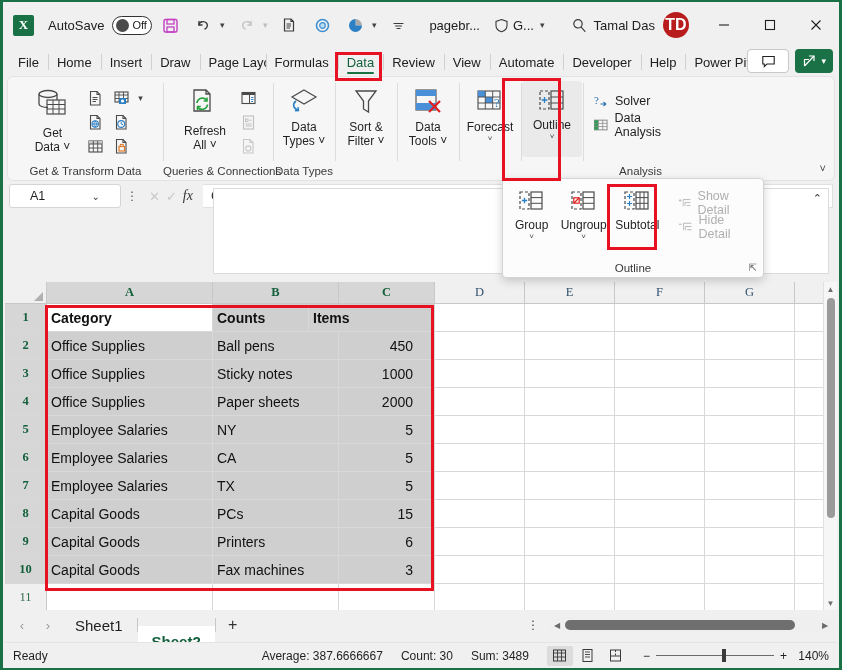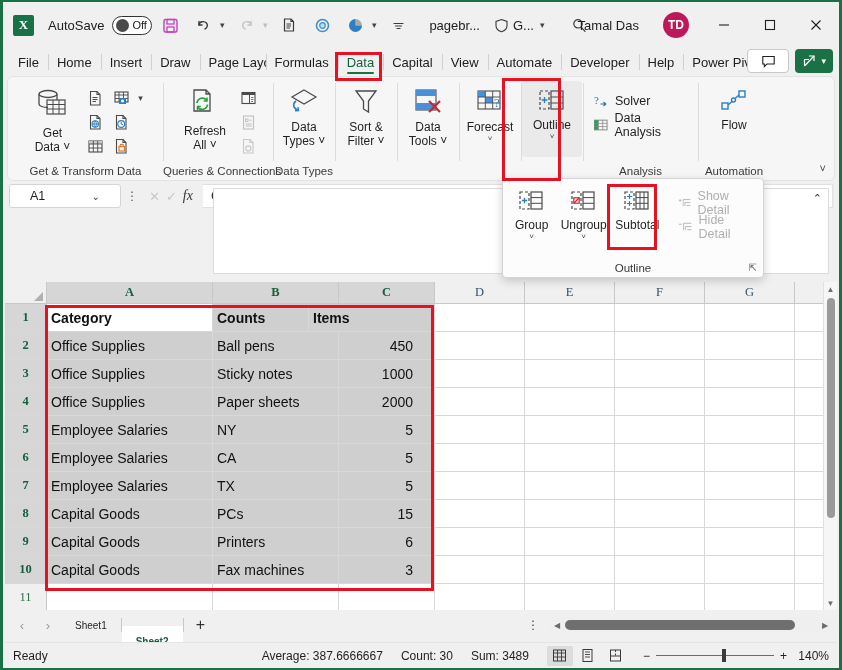--- a/index.html
+++ b/index.html
@@ -54,25 +54,25 @@
     width: 30px; height: 30px;
     display: flex; align-items: center; justify-content: center;
     margin-left: 3px; border-radius: 3px; cursor: default;
   }
   .tb-caret { font-size: 9px; color: #444; margin-left: -2px; width: 12px;
      display:flex;align-items:center;justify-content:center; }
   .tb-caret.dim { color: #bdbdbd; }
   .doc-title { font-size: 13px; color: #202020; margin-left: 16px; }
   .gshield { display:flex; align-items:center; margin-left: 14px; font-size:13px; color:#202020; gap:4px;}
   .search-ic { margin-left: 20px; }
-  .user-area { position: absolute; right: 150px; display: flex; align-items: center; gap: 24px; }
+  .user-area { position: absolute; right: 150px; display: flex; align-items: center; gap: 8px; }
   .user-name { font-size: 13px; color: #202020; }
   .avatar {
     width: 26px; height: 26px; border-radius: 50%;
-    background: #be185d; color: #fff; font-size: 12px; font-weight: bold;
+    background: #b91c1c; color: #fff; font-size: 16px; font-weight: bold;
     display: flex; align-items: center; justify-content: center;
   }
   .wincontrols { position: absolute; right: 0; top: 0; height: 46px; display: flex; }
   .wc { width: 46px; height: 46px; display: flex; align-items: center; justify-content: center;
         font-size: 13px; color: #202020; }
 
   
   .ribbon-tabs {
     height: 28px; background: #f0f0f0;
     display: flex; align-items: stretch; padding-left: 6px;
@@ -225,21 +225,21 @@
 
   
   .sheettabs {
     position: absolute; left: 2px; right: 2px; bottom: 28px; height: 30px;
     background: #f0f0f0; display: flex; align-items: center; padding: 0 4px;
   }
   .navarrow { width: 26px; height: 26px; display: flex; align-items: center; justify-content: center;
      font-size: 13px; color: #9a9a9a; }
   .stab {
     height: 30px; padding: 0 14px; display: flex; align-items: center;
-    font-size: 10px; color: #1f1f1f; position: relative;
+    font-size: 15px; color: #1f1f1f; position: relative;
   }
   .stab.active { background: #fff; font-weight: bold; color: #14603c; margin-top: 32px; }
   .stab.active::after {
     content: ""; position: absolute; left: 8px; right: 8px; bottom: 2px; height: 2.5px;
     background: #1a7145;
   }
   .tabdiv { width: 1px; height: 14px; background: #c8c8c8; }
   .addsheet { width: 34px; height: 26px; display: flex; align-items: center; justify-content: center;
      font-size: 16px; color: #333; }
   .tab-dots { margin-left: auto; margin-right: 4px; font-size: 12px; color: #444; padding: 0 6px; }
@@ -371,21 +371,21 @@
   </div>
 
   <div class="ribbon-tabs">
     <div class="rtab">File</div>
     <div class="rtab">Home</div>
     <div class="rtab">Insert</div>
     <div class="rtab">Draw</div>
     <div class="rtab clipped">Page Layout</div>
     <div class="rtab">Formulas</div>
     <div class="rtab active">Data</div>
-    <div class="rtab">Capital</div>
+    <div class="rtab">Review</div>
     <div class="rtab">View</div>
     <div class="rtab">Automate</div>
     <div class="rtab">Developer</div>
     <div class="rtab">Help</div>
     <div class="rtab clipped" style="max-width:74px">Power Pivot</div>
 
     <div class="tabs-right">
       <div class="comment-btn">
         <svg width="15" height="15" viewBox="0 0 15 15">
             <path d="M1.8 2.5 L13.2 2.5 L13.2 10 L6 10 L3.3 12.5 L3.3 10 L1.8 10 Z" fill="none" stroke="#202020" stroke-width="1.1"></path>
@@ -605,34 +605,20 @@
               <rect x="1.5" y="3" width="13" height="10" fill="none" stroke="#888" stroke-width="1"></rect>
               <rect x="1.5" y="3" width="4" height="10" fill="#2f9e55"></rect>
               <path d="M5.5 3 L5.5 13 M1.5 6.3 L14.5 6.3 M1.5 9.6 L14.5 9.6 M10 3 L10 13" stroke="#888" stroke-width="0.8"></path>
             </svg>
           <span class="mlbl">Data Analysis</span>
         </div>
       </div>
       <div class="gname">Analysis</div>
     </div>
 
-    <div class="rgroup" style="width:72px">
-      <div class="gbody">
-        <div class="bigbtn">
-          <svg width="34" height="28" viewBox="0 0 34 28">
-            <rect x="5" y="16" width="6" height="6" fill="none" stroke="#2b7fc4" stroke-width="1.4"></rect>
-            <rect x="22" y="4" width="6" height="6" fill="none" stroke="#2b7fc4" stroke-width="1.4"></rect>
-            <circle cx="16.5" cy="13" r="2" fill="none" stroke="#2b7fc4" stroke-width="1.4"></circle>
-            <path d="M11 18 L15 14.5 M18 11.5 L22 8" stroke="#2b7fc4" stroke-width="1.4"></path>
-          </svg>
-          <span class="lbl">Flow</span>
-        </div>
-      </div>
-      <div class="gname">Automation</div>
-    </div>
 
     <div class="ribbon-collapse">˅</div>
   </div>
 
   <div class="hl" style="left:332px; top:50px; width:47px; height:29px;"></div>
 
   <div class="hl" style="left:499px; top:76px; width:59px; height:103px;"></div>
 
   <div class="flyout">
     <div class="bigbtn" style="width:56px;">

